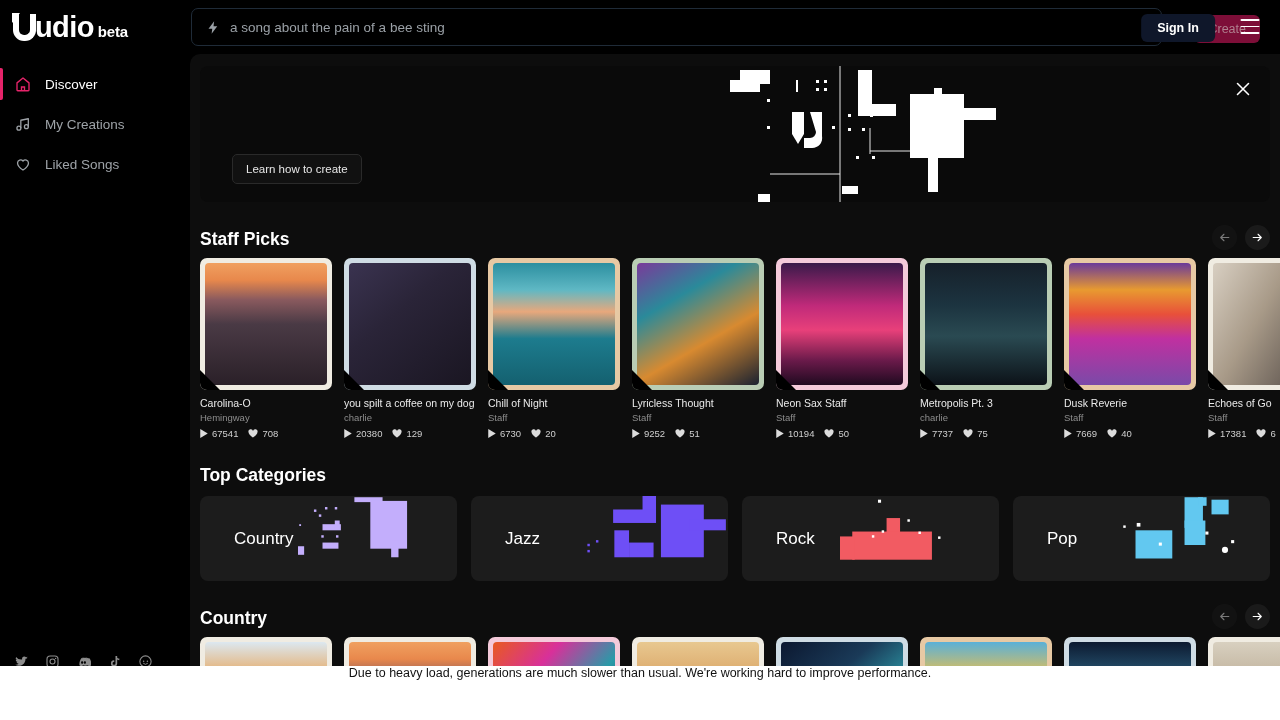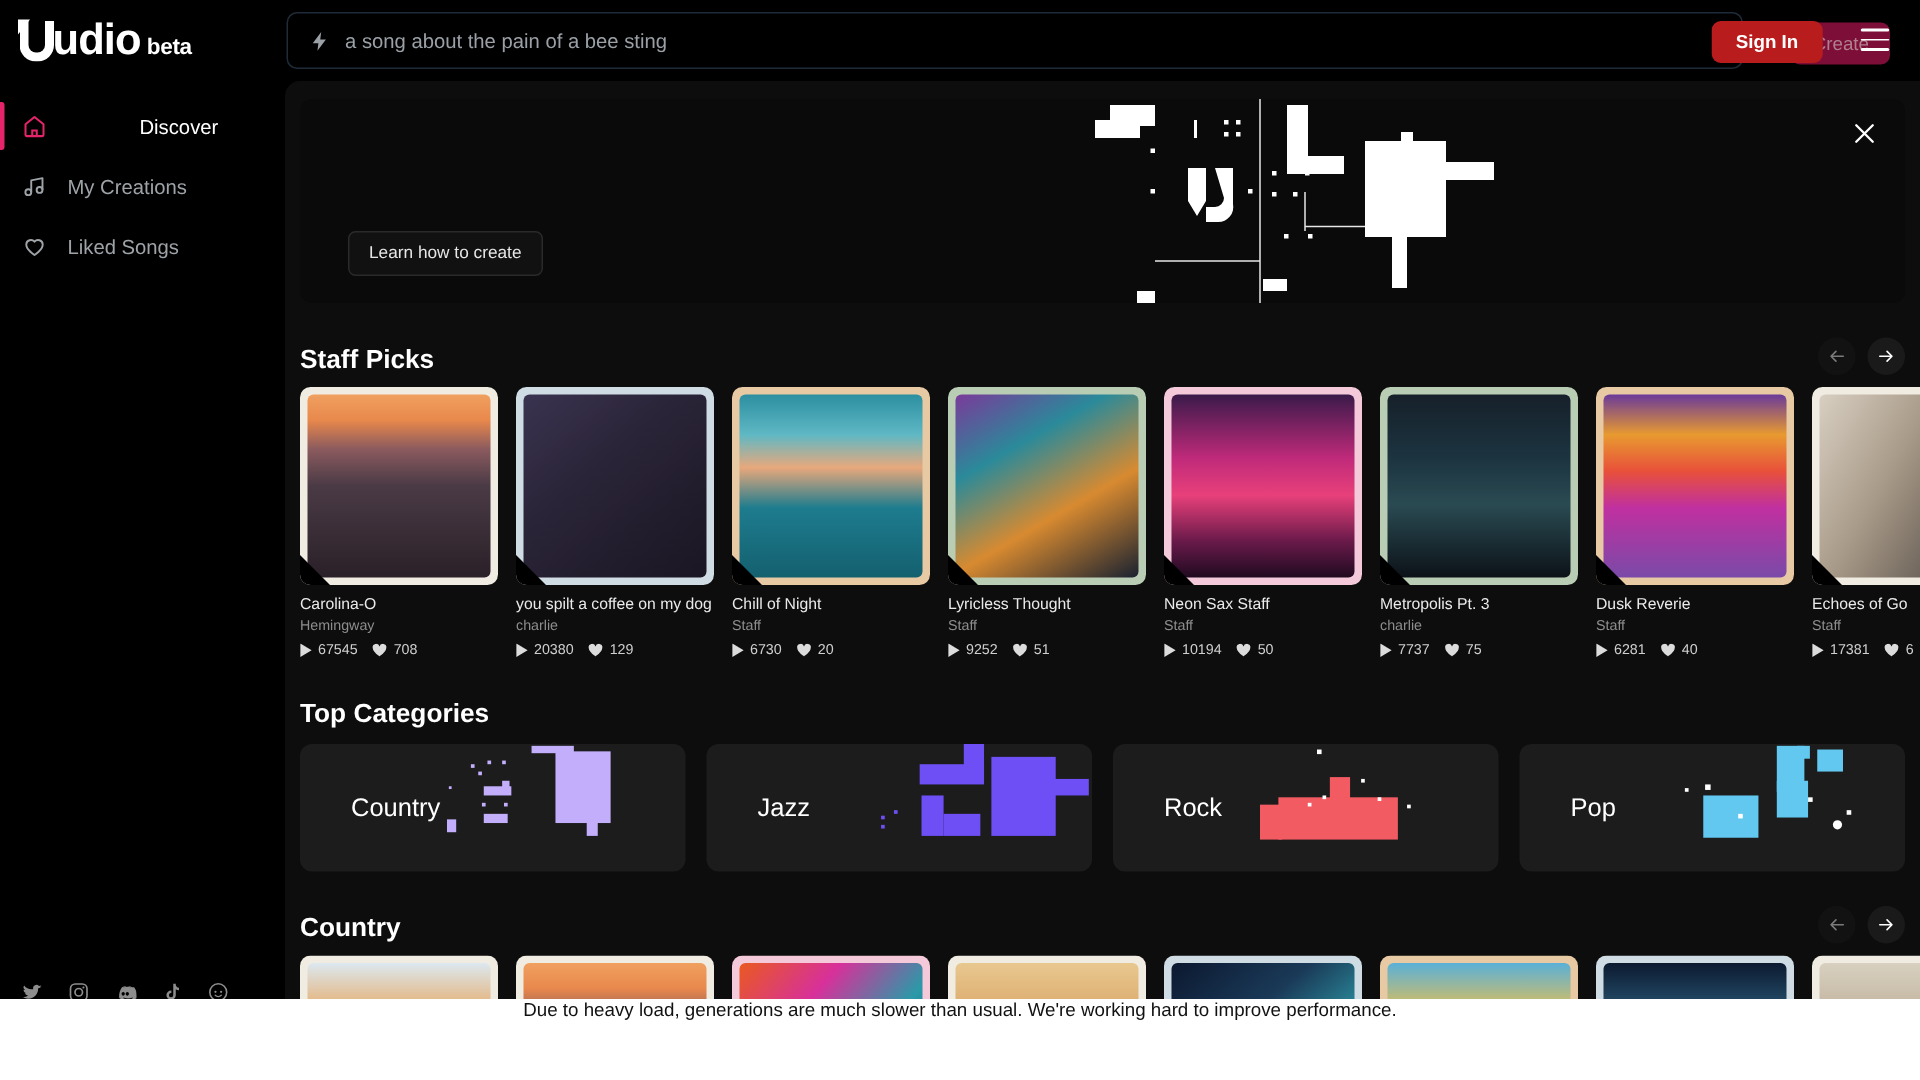--- a/index.html
+++ b/index.html
@@ -57,21 +57,21 @@
     cursor: pointer;
   }
   .create-btn {
     position: absolute; right: 20px; top: 15px;
     background: #7d0e38; color: #b0808f; border: none; border-radius: 6px;
     font-size: 12.5px; font-family: "Liberation Sans", sans-serif;
     padding: 7px 14px; cursor: default;
   }
   .signin-btn {
     position: absolute; left: 1178px; top: 14px; transform: translateX(-50%);
-    background: #b91c1c; color: #fff; border: none; border-radius: 6px;
+    background: #0f172a; color: #fff; border: none; border-radius: 6px;
     font-size: 12.5px; font-weight: 700; font-family: "Liberation Sans", sans-serif;
     padding: 7px 16px; cursor: pointer; white-space: nowrap;
   }
   .hamburger {
     position: absolute; left: 1250px; top: 19px; transform: translateX(-50%);
     width: 19px; height: 15px; cursor: pointer;
     display: flex; flex-direction: column; justify-content: space-between;
   }
   .hamburger span { display:block; height: 1.8px; background: #fff; border-radius: 1px; }
 
@@ -82,21 +82,21 @@
   }
   .nav-item {
     position: relative; display: flex; align-items: center; gap: 13px;
     height: 40px; padding-left: 14px; cursor: pointer;
   }
   .nav-item.active::before {
     content: ""; position: absolute; left: 0; top: 4px;
     width: 3px; height: 32px; background: #e6246a; border-radius: 0 2px 2px 0;
   }
   .nav-label { font-size: 13.5px; color: #9ea3a8; }
-  .nav-item.active .nav-label { color: #fff; margin-left: 48px; }
+  .nav-item.active .nav-label { color: #fff; }
   .nav-icon { width: 18px; height: 18px; flex: none; }
 
   .socials {
     position: absolute; left: 14px; top: 600px;
     display: flex; gap: 16px; align-items: center;
   }
   .soc { width: 15px; height: 15px; cursor: pointer; }
 
   
   .main {
@@ -341,21 +341,21 @@
             </div>
             <div class="corner"></div>
           </div>
           <div class="card-title">Carolina-O</div>
           <div class="card-artist">Hemingway</div>
           <div class="card-stats">
             <span class="stat">
               <svg width="8" height="9" viewBox="0 0 10 12">
                 <path d="M0 0l10 6-10 6z" fill="#dcdcdc"></path>
               </svg>
-              <span>67545</span>
+              <span>67541</span>
             </span>
             <span class="stat">
               <svg width="10" height="9" viewBox="0 0 24 22">
                 <path d="M12 21S1 14 1 7.5A5.5 5.5 0 0 1 12 4.8 5.5 5.5 0 0 1 23 7.5C23 14 12 21 12 21z" fill="#dcdcdc"></path>
               </svg>
               <span>708</span>
             </span>
           </div>
         </div>
         <div class="card">
@@ -485,21 +485,21 @@
             </div>
             <div class="corner"></div>
           </div>
           <div class="card-title">Dusk Reverie</div>
           <div class="card-artist">Staff</div>
           <div class="card-stats">
             <span class="stat">
               <svg width="8" height="9" viewBox="0 0 10 12">
                 <path d="M0 0l10 6-10 6z" fill="#dcdcdc"></path>
               </svg>
-              <span>6281</span>
+              <span>7669</span>
             </span>
             <span class="stat">
               <svg width="10" height="9" viewBox="0 0 24 22">
                 <path d="M12 21S1 14 1 7.5A5.5 5.5 0 0 1 12 4.8 5.5 5.5 0 0 1 23 7.5C23 14 12 21 12 21z" fill="#dcdcdc"></path>
               </svg>
               <span>40</span>
             </span>
           </div>
         </div>
         <div class="card">

